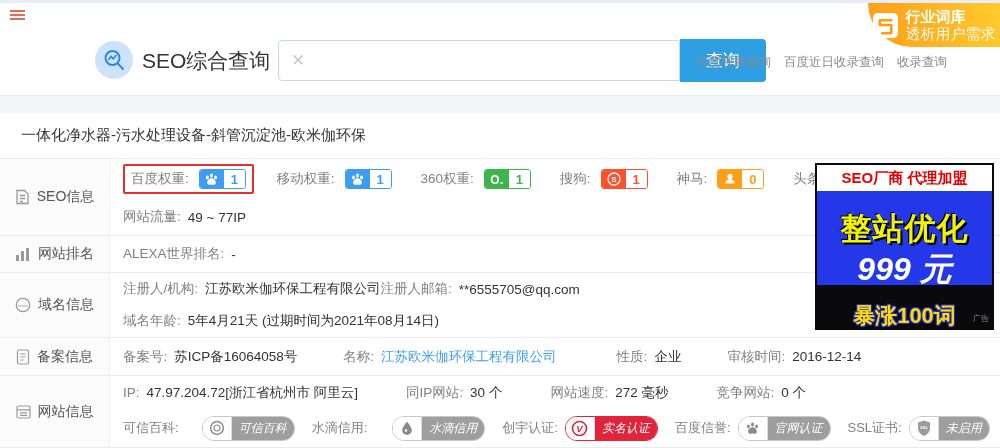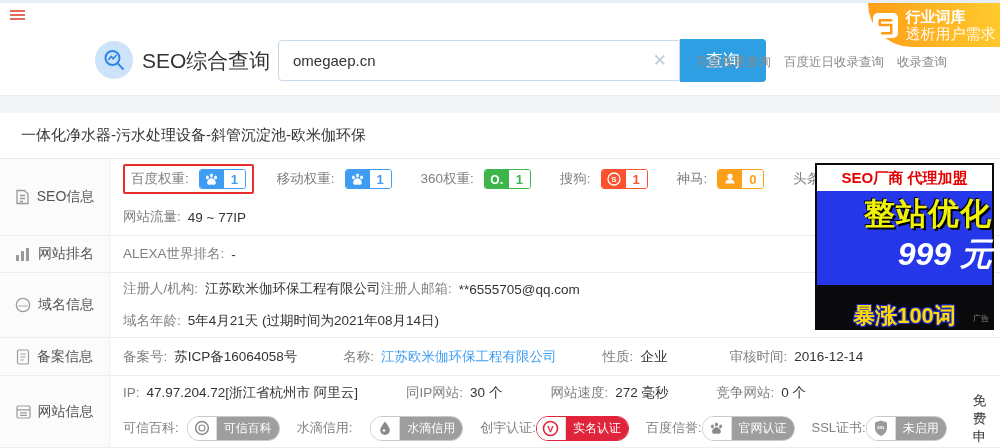--- a/index.html
+++ b/index.html
@@ -54,32 +54,32 @@
 
   
   .weight-item { display:flex; align-items:center; margin-right:29px; }
   .weight-item.hl { border:2px solid #e63030; padding:3px 6px; border-radius:2px; margin-right:23px; }
   .wbadge { display:inline-flex; height:20px; border:1px solid; border-radius:3px; overflow:hidden; margin-left:6px; cursor:pointer; }
   .wicon { width:24px; color:#fff; display:flex; align-items:center; justify-content:center; }
   .wnum { width:21px; background:#fff; display:flex; align-items:center; justify-content:center; font-weight:bold; font-size:13px; }
 
   
   .cert { display:flex; align-items:center; margin-right:17px; font-size:13px; }
-  .cbadge { display:flex; height:25px; border:1px solid #c9c9c9; border-radius:12px; overflow:hidden; cursor:pointer; }
+  .cbadge { display:flex; height:25px; border:1px solid #c9c9c9; border-radius:12px; overflow:hidden; margin-left:7px; cursor:pointer;font-style:italic; }
   .cicon { width:29px; background:#fff; display:flex; align-items:center; justify-content:center; border-right:1px solid #ddd; }
   .clabel { background:#9e9e9e; color:#fff; font-size:12px; display:flex; align-items:center; padding:0 7px; white-space:nowrap; }
   .cbadge.red { border-color:#e0243b; }
   .cbadge.red .clabel { background:#e0243b; }
   .free-apply { color:#333; margin-left:9px; cursor:pointer; font-size:13.5px; }
 
   
   .ad { position:absolute; right:6px; top:50px; width:179px; height:167px; background:#0a0a0c; padding:2px; cursor:pointer; }
   .ad-top { height:26px; background:#fff; display:flex; align-items:center; justify-content:center;
             color:#e80000; font-weight:bold; font-size:15px; white-space:nowrap; }
-  .ad-mid { height:94px; background:#2438ea; text-align:right; padding-top:5px; }
+  .ad-mid { height:94px; background:#2438ea; text-align:center; padding-top:20px; }
   .ad-big { color:#f0f207; font-size:31px; font-weight:bold; letter-spacing:1px; line-height:36px;
             text-shadow:2px 2px 0 #000,-1px -1px 0 #000; }
   .ad-price { color:#fff; font-size:32px; font-weight:bold; font-style:italic; line-height:44px; }
   .ad-bot { position:relative; height:41px; background:#0a0a0c; text-align:center; padding-top:16px; }
   .ad-line4 { color:#ffd900; font-size:22px; font-weight:bold;
               text-shadow:1px 1px 0 #1a2acc,-1px -1px 0 #1a2acc,1px -1px 0 #1a2acc,-1px 1px 0 #1a2acc; }
   .ad-tag { position:absolute; right:3px; bottom:2px; color:#8a8a8a; font-size:8px; font-weight:normal; }
 </style>
 </head>
 <body>
@@ -98,21 +98,20 @@
         <svg width="24" height="24" viewBox="0 0 24 24" fill="none" stroke="#2f86e8" stroke-width="2">
           <circle cx="10.5" cy="10" r="7"></circle>
           <path d="M15.7 15.4L21 21" stroke-linecap="round"></path>
           <path d="M6.8 11.5l2.4-3.2 2 2.6 3-3.6" stroke-width="1.6" stroke-linecap="round" stroke-linejoin="round"></path>
         </svg>
       </span>
     </div>
     <div class="site-title">SEO综合查询</div>
 
     <div class="search-box">
-      <input class="search-input" value="omegaep.cn" style="">
       <span class="clear-icon">✕</span>
     </div>
     <button class="query-btn">查询</button>
 
     <div class="header-links" id="header-links">
         <span>百度权重查询</span>
         <span>百度近日收录查询</span>
         <span>收录查询</span>
       </div>
 
@@ -289,25 +288,25 @@
             </svg>
         </span>
         <span>备案信息</span>
       </div>
       <div class="rows">
         <div class="row">
           <span class="fld" style="margin-right:46px">
             <span class="lbl">备案号:</span>
             <span class="val">苏ICP备16064058号</span>
           </span>
-          <span class="fld" style="margin-right:46px">
+          <span class="fld" style="margin-right:60px">
             <span class="lbl">名称:</span>
             <span class="val link">江苏欧米伽环保工程有限公司</span>
           </span>
-          <span class="fld" style="margin-right:62px">
+          <span class="fld" style="margin-right:46px">
             <span class="lbl">性质:</span>
             <span class="val">企业</span>
           </span>
           <span class="fld">
             <span class="lbl">审核时间:</span>
             <span class="val">2016-12-14</span>
           </span>
         </div>
       </div>
     </div>
@@ -337,21 +336,21 @@
             <span class="val">272 毫秒</span>
           </span>
           <span class="fld">
             <span class="lbl">竞争网站:</span>
             <span class="val">0 个</span>
           </span>
         </div>
         <div class="row" style="height:38px">
           <span id="certs-row" style="display:flex;align-items:center">
               <span class="cert">
-                <span class="lbl" style="margin-right: 8px;">可信百科:</span>
+                <span class="lbl" style="margin-right: 16px;">可信百科:</span>
                 <span class="cbadge">
                   <span class="cicon">
                     <svg width="16" height="16" viewBox="0 0 16 16">
                       <circle cx="8" cy="8" r="6.4" fill="none" stroke="#8a8a8a" stroke-width="1.5"></circle>
                       <circle cx="8" cy="8" r="3" fill="none" stroke="#8a8a8a" stroke-width="1.1"></circle>
                     </svg>
                   </span>
                   <span class="clabel">可信百科</span>
                 </span>
               </span>

